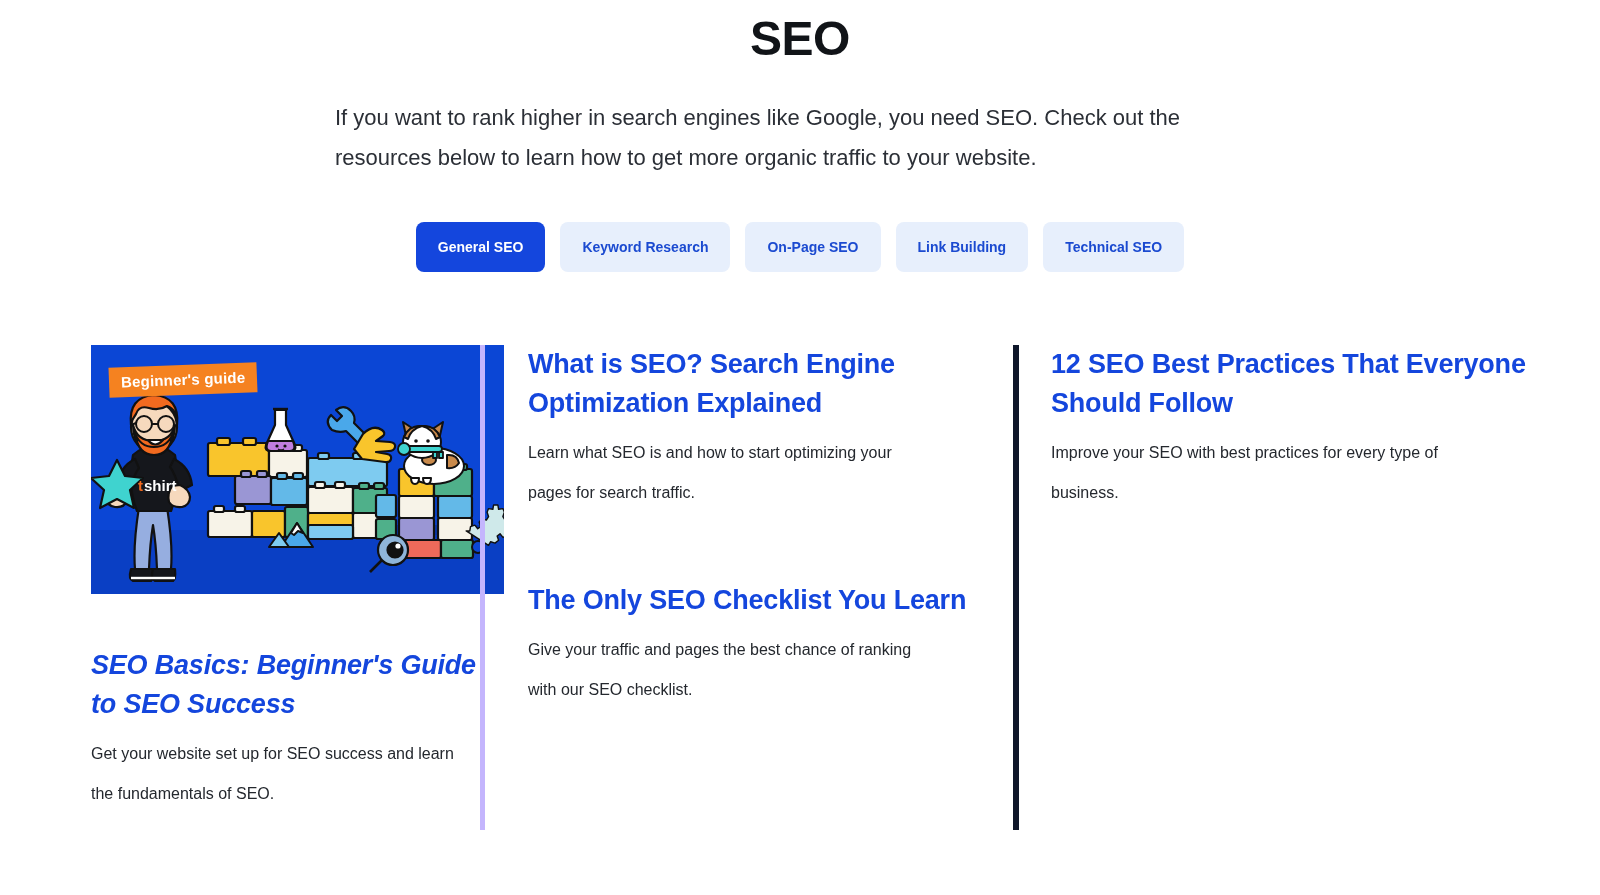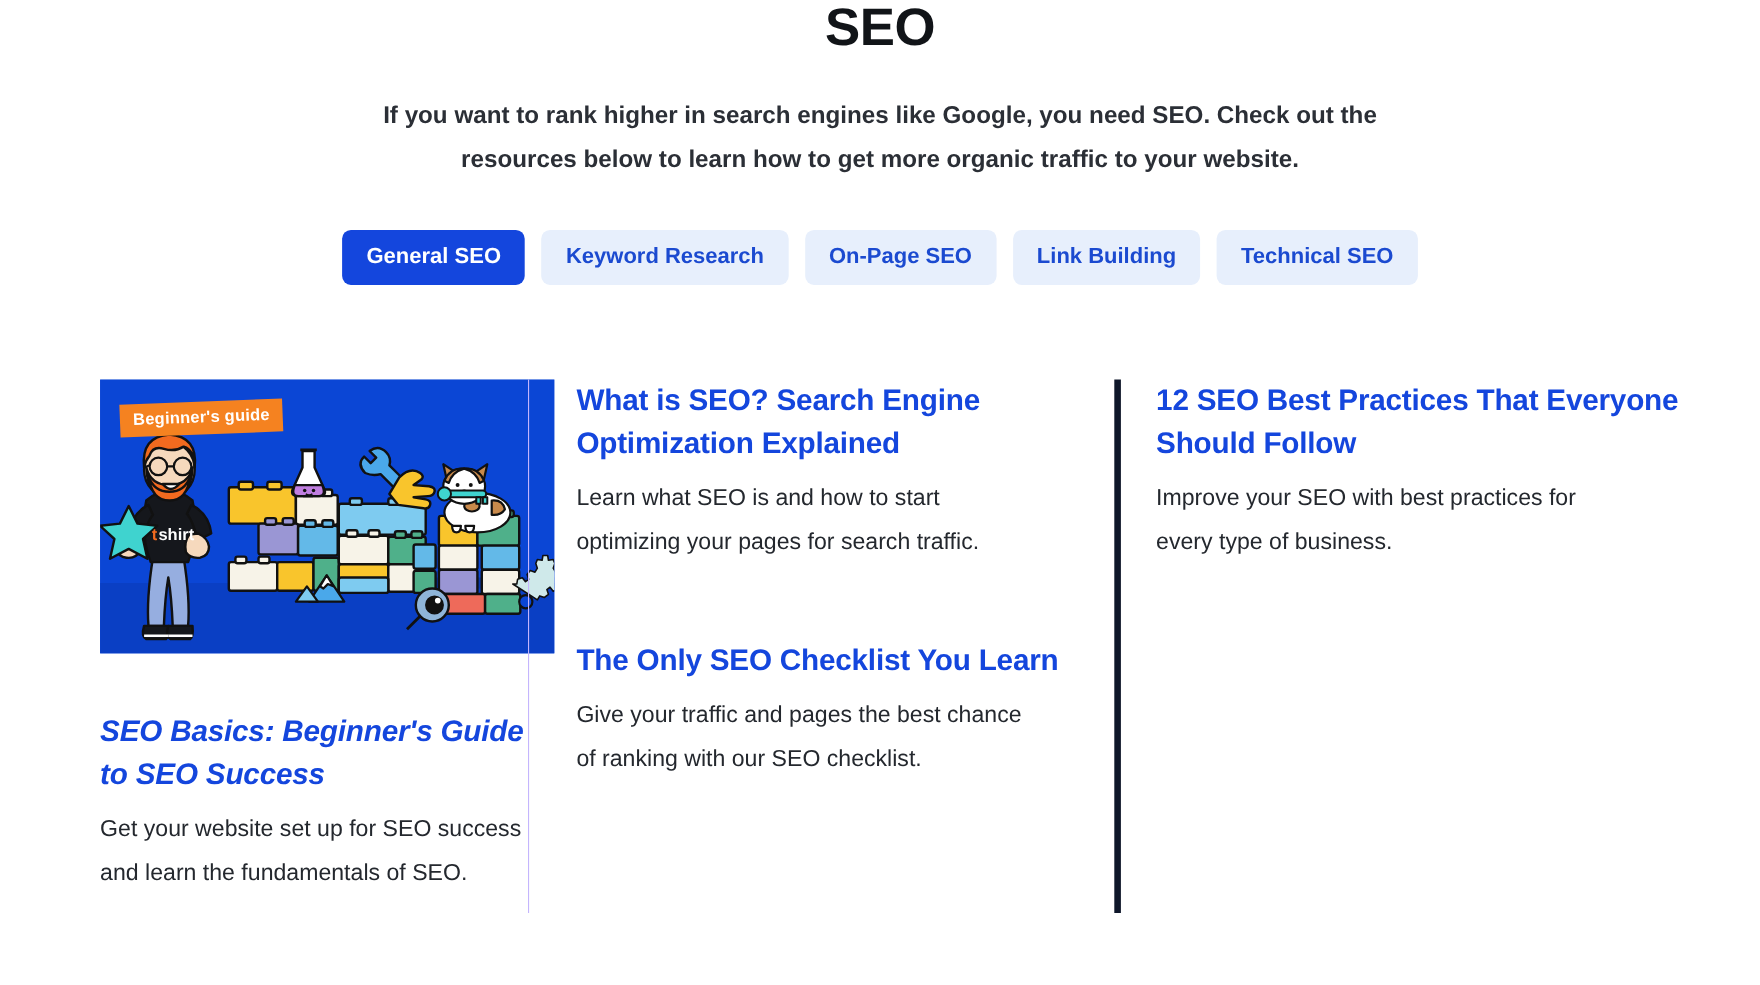--- a/index.html
+++ b/index.html
@@ -17,48 +17,48 @@
     background: #ffffff;
   }
 
   
   .page-title {
     text-align: center;
     font-size: 48px;
     font-weight: bold;
     color: #111418;
     letter-spacing: -0.5px;
+    padding-top: 13px;
     line-height: 1.1;
   }
   .page-desc {
-    text-align: center;
     font-size: 22px;
     line-height: 40px;
     color: #2b2f36;
     max-width: 930px;
     margin: 32px auto 0 auto;
-    font-weight: 700;
+    font-weight: 400;
   }
 
   
   .tab-bar {
     display: flex;
     justify-content: center;
     align-items: center;
     gap: 15px;
     margin-top: 44px;
   }
   .tab {
     height: 50px;
     display: flex;
     align-items: center;
     justify-content: center;
     padding: 16px 22px;
     border-radius: 8px;
-    font-size: 20px;
+    font-size: 14px;
     font-weight: bold;
     background: #e7effc;
     color: #1b4ad0;
     border: none;
     cursor: pointer;
     white-space: nowrap;
     font-family: "Liberation Sans", sans-serif;
   }
   .tab.active {
     background: #1446dd;
@@ -70,36 +70,36 @@
     position: absolute;
     top: 345px;
     left: 0;
     width: 1600px;
     display: flex;
   }
   .col {
     position: relative;
   }
   .col-1 { width: 480px; padding-left: 91px; }
-  .col-2 { width: 533px; padding-left: 43px; border-left: 1px solid #c4b5fd; }
+  .col-2 { width: 533px; padding-left: 43px; border-left: 5px solid #c4b5fd; }
   .col-3 { width: 520px; padding-left: 32px; border-left: 6px solid #0f172a; }
   .col-2, .col-3 { min-height: 485px; }
 
   .card-title {
     font-size: 27px;
     line-height: 39px;
     font-weight: bold;
     color: #1446dd;
     letter-spacing: -0.2px;
     cursor: pointer;
     max-width: 420px;
   }
   .col-1 .card-title { max-width: 400px; font-style: italic; }
   .card-desc {
-    font-size: 21px;
+    font-size: 16px;
     line-height: 40px;
     color: #24282e;
     margin-top: 10px;
     max-width: 410px;
   }
   .col-3 .card-desc { max-width: 415px; }
   .entry + .entry { margin-top: 68px; }
   .col-1 .thumb-block { margin-bottom: 52px; }
 
   

